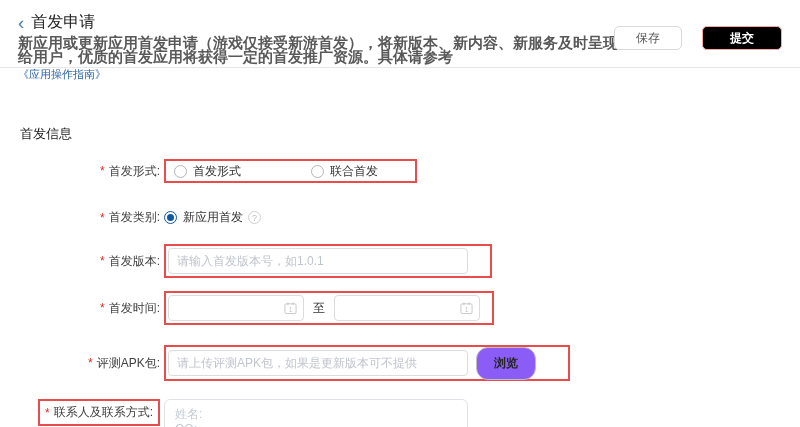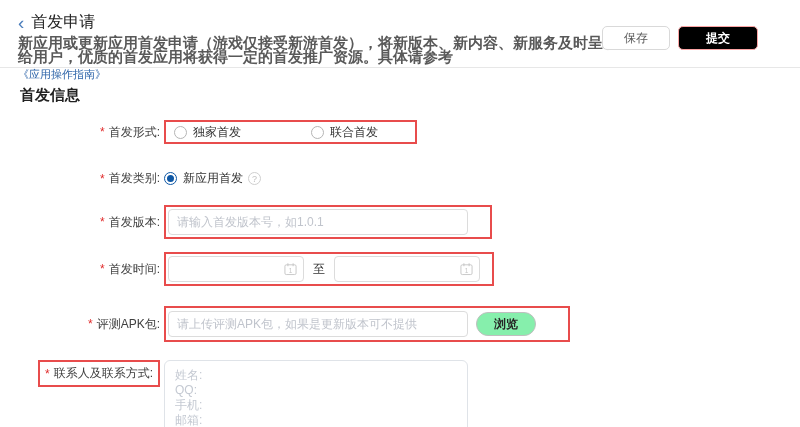--- a/index.html
+++ b/index.html
@@ -6,29 +6,29 @@
   html, body { width: 800px; height: 427px; overflow: hidden; background: #fff;
     font-family: "Liberation Sans", sans-serif; }
 
   
   .header { position: relative; padding: 12px 20px 0 18px; border-bottom: 1px solid #e7e7e7; height: 68px; }
   .title-row { display: flex; align-items: center; gap: 7px; }
   .back-arrow { color: #4a7dbb; font-size: 19px; line-height: 16px; font-weight: 400; cursor: pointer; }
   .page-title { font-size: 16px; font-weight: normal; color: #222; }
   .desc { margin-top: 3px; font-size: 15px; color: #595959; line-height: 14px; max-width: 610px; font-weight: bold; }
   .guide-link { display: inline-block; margin-top: 1px; font-size: 11px; color: #2a62a8; text-decoration: none; line-height: 14px; }
-  .header-buttons { position: absolute; top: 26px; right: 42px; display: flex; gap: 8px; }
+  .header-buttons { position: absolute; top: 26px; right: 18px; display: flex; gap: 20px; }
   .btn { font-size: 12px; height: 24px; border-radius: 5px; cursor: pointer;
          display: inline-flex; align-items: center; justify-content: center; }
   .btn-save { width: 68px; background: #fff; border: 1px solid #d9d9d9; color: #595959; }
   .btn-submit { width: 80px; background: #000000; border: 1px solid #fca5a5; color: #fff; font-weight: bold; }
 
   
   .content { padding: 18px 20px 0 20px; }
-  .section-title { font-size: 15px; font-weight: bold; color: #222; line-height: 18px; }
+  .section-title { font-size: 13px; font-weight: normal; color: #222; line-height: 18px; margin-top: 39px; }
 
   .row { display: flex; align-items: center; }
   .row.top { align-items: flex-start; }
   .label-col { width: 140px; flex-shrink: 0; display: flex; justify-content: flex-end; align-items: center;
                gap: 4px; font-size: 12px; color: #404040; }
   .star { color: #e02b2b; font-size: 12px; }
   .ctrl { margin-left: 4px; display: flex; align-items: center; }
 
   .redbox { border: 2px solid #e84c4c; display: flex; align-items: center; }
 
@@ -45,21 +45,21 @@
         font-size: 12px; color: #333; font-family: "Liberation Sans", sans-serif; outline: none; background: #fff; }
   input::placeholder { color: #c0c4cc; }
   textarea::placeholder { color: #c4c9d2; }
 
   .date-field { position: relative; display: inline-flex; align-items: center; }
   .date-field input { padding-right: 26px; }
   .cal-icon { position: absolute; right: 7px; top: 50%; transform: translateY(-50%); pointer-events: none; display: flex; }
 
   .sep { font-size: 12px; color: #333; margin: 0 9px; }
 
-  .btn-browse { width: 60px; height: 24px; margin-left: 8px; background: #86efac; border: 1px solid #bfbfbf;
+  .btn-browse { width: 60px; height: 33px; margin-left: 8px; background: #8b5cf6; border: 1px solid #bfbfbf;
         border-radius: 12px; font-size: 12px; font-weight: bold; color: #262626; cursor: pointer;
         display: inline-flex; align-items: center; justify-content: center; flex-shrink: 0; }
 
   textarea { width: 304px; height: 112px; border: 1px solid #dfe3e8; border-radius: 6px; padding: 7px 10px;
         font-size: 12px; line-height: 15px; color: #333; resize: none; outline: none;
         font-family: "Liberation Sans", sans-serif; }
   .label-redbox { border: 2px solid #e84c4c; padding: 3px 5px; display: inline-flex; align-items: center; gap: 4px; }
 </style>
 </head>
 <body>
@@ -83,21 +83,21 @@
 
   <div class="row" style="margin-top:16px">
     <div class="label-col">
       <span class="star">*</span>
       <span>首发形式:</span>
     </div>
     <div class="ctrl">
       <div class="redbox" style="width:253px;height:24px;padding:0 8px">
         <label class="radio">
           <span class="rc"></span>
-          <span>独家首发</span>
+          <span>首发形式</span>
         </label>
         <label class="radio" style="margin-left:70px">
           <span class="rc"></span>
           <span>联合首发</span>
         </label>
       </div>
     </div>
   </div>
 
   <div class="row" style="margin-top:26px">

